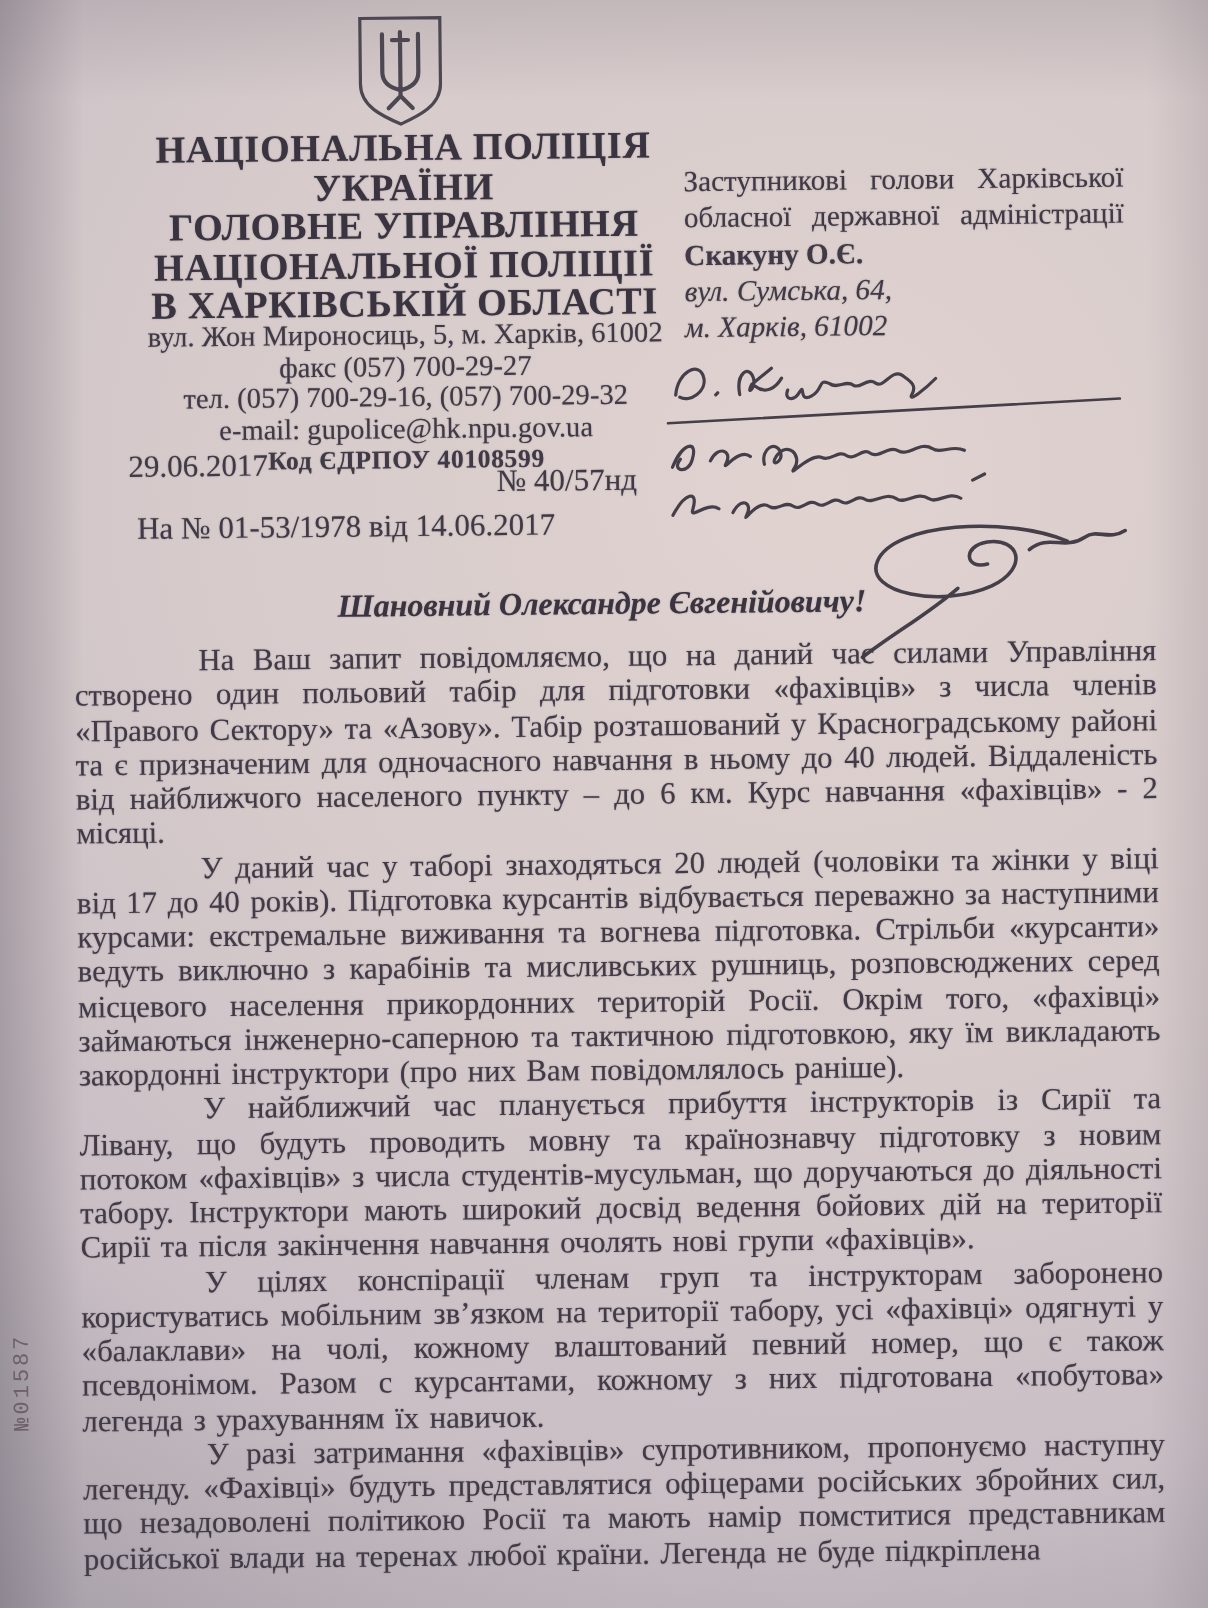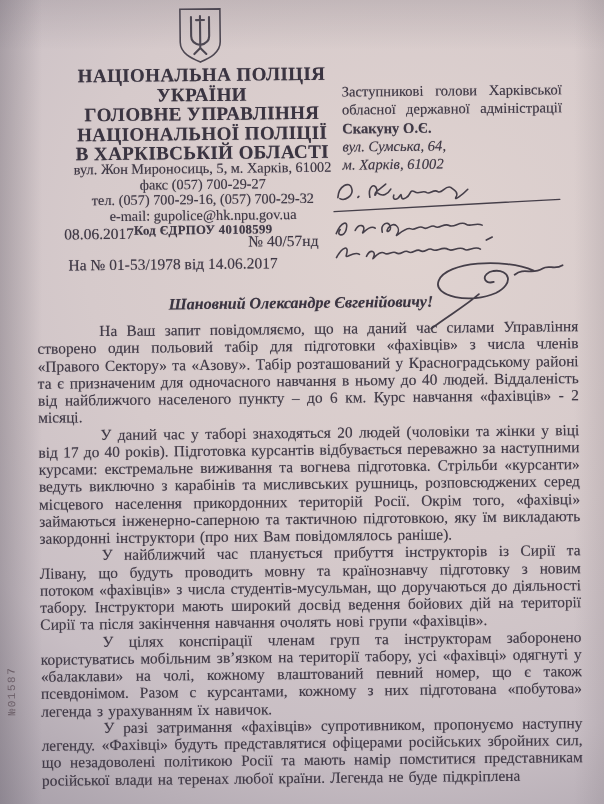--- a/index.html
+++ b/index.html
@@ -66,21 +66,21 @@
     </div>
 
     <div class="abs contact">
       <div>вул. Жон Мироносиць, 5, м. Харків, 61002</div>
       <div>факс (057) 700-29-27</div>
       <div>тел. (057) 700-29-16, (057) 700-29-32</div>
       <div>e-mail: gupolice@hk.npu.gov.ua</div>
       <div class="edrpou">Код ЄДРПОУ 40108599</div>
     </div>
 
-    <div class="abs date">08.06.2017</div>
+    <div class="abs date">29.06.2017</div>
     <div class="abs outnum">№ 40/57нд</div>
     <div class="abs replyref">На № 01-53/1978 від 14.06.2017</div>
 
     <div class="abs recipient">
       <div class="just">Заступникові голови Харківської</div>
       <div class="just">обласної державної адміністрації</div>
       <div class="bold">Скакуну О.Є.</div>
       <div class="ital">вул. Сумська, 64,</div>
       <div class="ital">м. Харків, 61002</div>
     </div>

